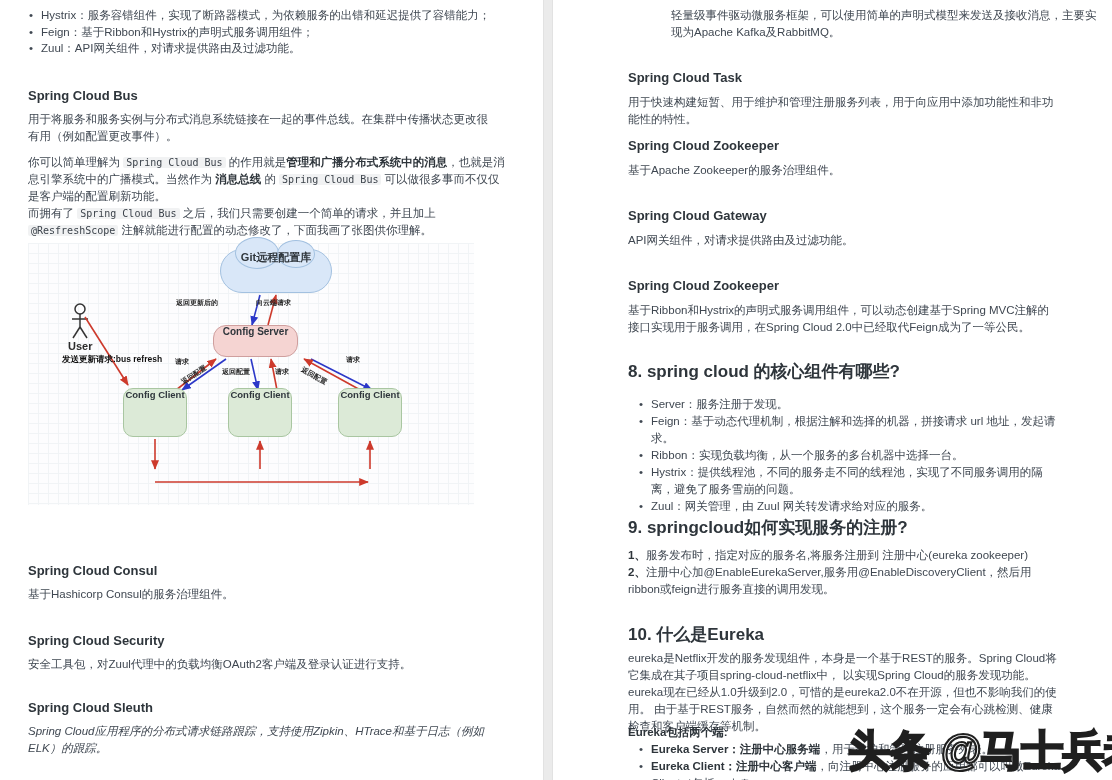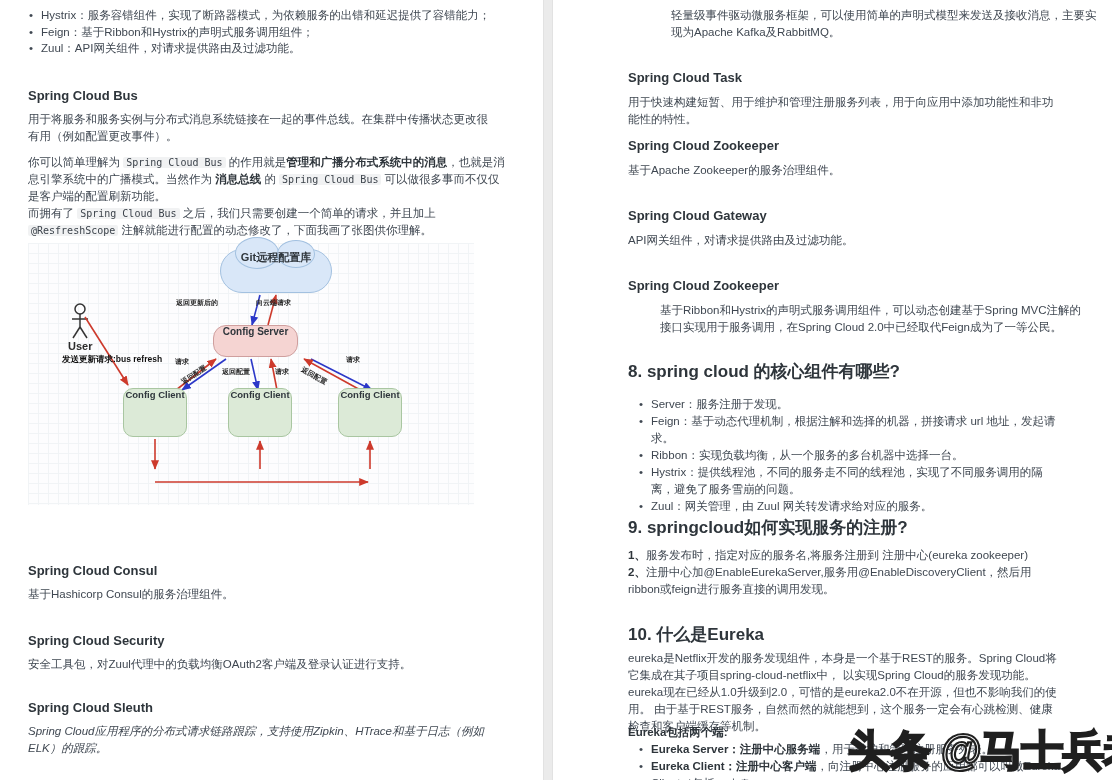--- a/index.html
+++ b/index.html
@@ -164,21 +164,21 @@
   <h4 class="sh blk" style="left:75px;top:70px;">Spring Cloud Task</h4>
   <p class="body blk" style="left:75px;top:94px;width:432px;">用于快速构建短暂、用于维护和管理注册服务列表，用于向应用中添加功能性和非功能性的特性。</p>
 
   <h4 class="sh blk" style="left:75px;top:138px;">Spring Cloud Zookeeper</h4>
   <p class="body blk" style="left:75px;top:162px;width:432px;">基于Apache Zookeeper的服务治理组件。</p>
 
   <h4 class="sh blk" style="left:75px;top:208px;">Spring Cloud Gateway</h4>
   <p class="body blk" style="left:75px;top:232px;width:432px;">API网关组件，对请求提供路由及过滤功能。</p>
 
   <h4 class="sh blk" style="left:75px;top:278px;">Spring Cloud Zookeeper</h4>
-  <p class="body blk" style="left:75px;top:302px;width:432px;margin-left:32px;">基于Ribbon和Hystrix的声明式服务调用组件，可以动态创建基于Spring MVC注解的接口实现用于服务调用，在Spring Cloud 2.0中已经取代Feign成为了一等公民。</p>
+  <p class="body blk" style="left:75px;top:302px;width:432px;">基于Ribbon和Hystrix的声明式服务调用组件，可以动态创建基于Spring MVC注解的接口实现用于服务调用，在Spring Cloud 2.0中已经取代Feign成为了一等公民。</p>
 
   <h2 class="h2 blk" style="left:75px;top:360px;">8. spring cloud 的核心组件有哪些?</h2>
   <ul class="blist lh17 blk" style="left:85px;top:396px;width:426px;">
     <li><span>Server：服务注册于发现。</span></li>
     <li><span>Feign：基于动态代理机制，根据注解和选择的机器，拼接请求 url 地址，发起请求。</span></li>
     <li><span>Ribbon：实现负载均衡，从一个服务的多台机器中选择一台。</span></li>
     <li><span>Hystrix：提供线程池，不同的服务走不同的线程池，实现了不同服务调用的隔离，避免了服务雪崩的问题。</span></li>
     <li><span>Zuul：网关管理，由 Zuul 网关转发请求给对应的服务。</span></li>
   </ul>
 

